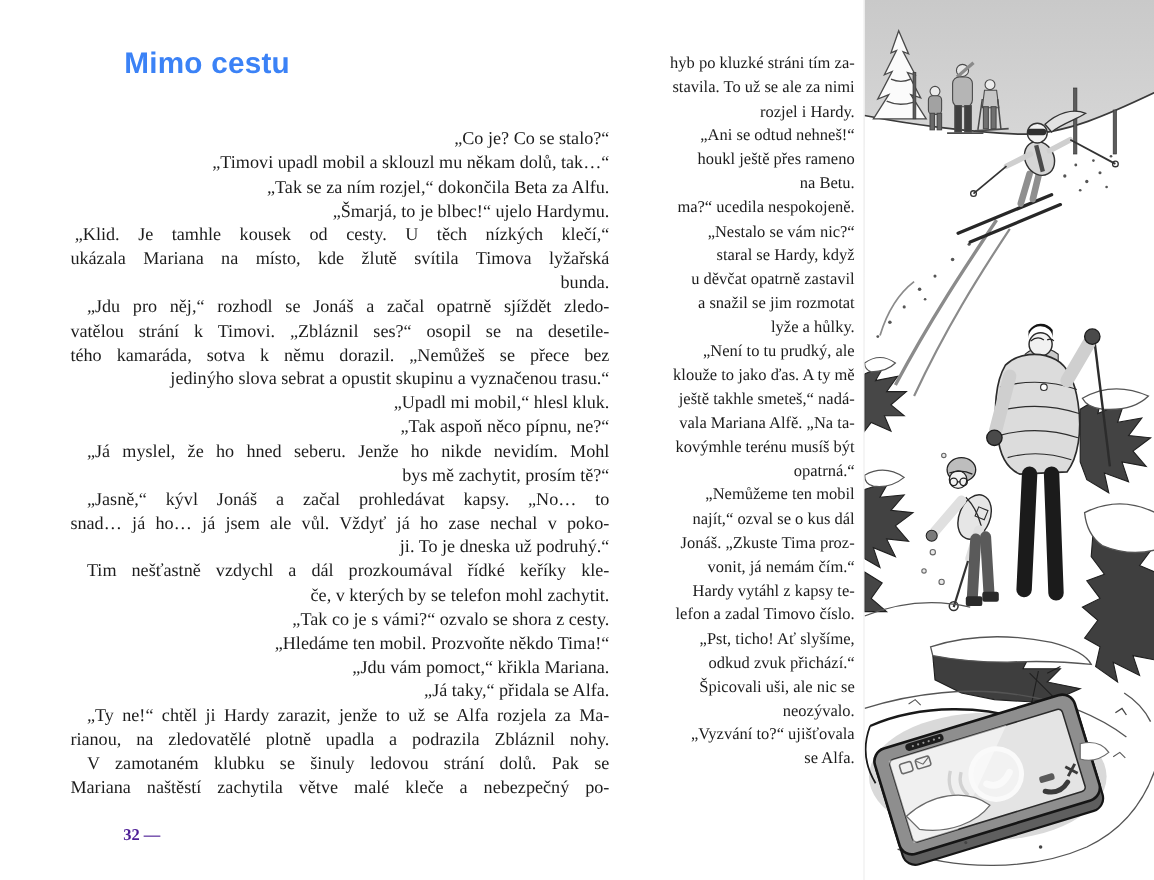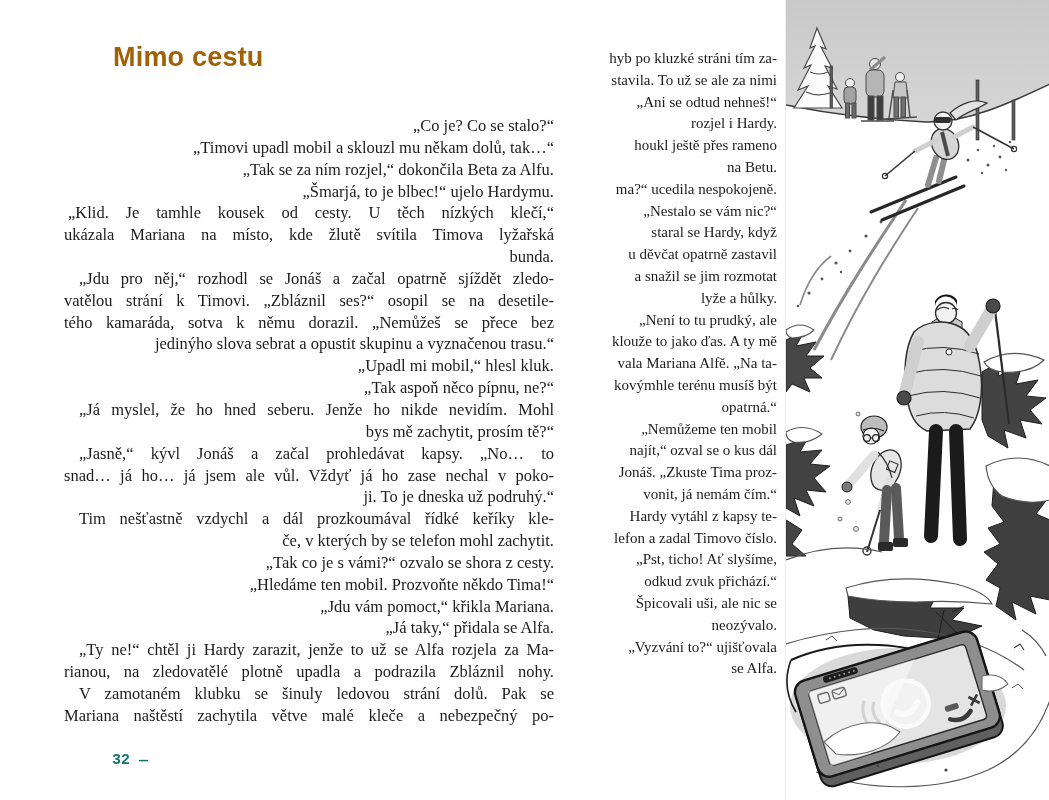--- a/index.html
+++ b/index.html
@@ -2,27 +2,27 @@
 <html lang="cs"><head>
 <meta charset="utf-8">
 <style>
   html,body{margin:0;padding:0;}
   body{width:1049px;height:800px;background:#ffffff;overflow:hidden;}
   .spread{position:relative;width:1049px;height:800px;background:#ffffff;
           font-family:"Liberation Serif", serif;color:#1c1c1c;}
   
   .page-left{position:absolute;left:64px;top:42px;width:490px;height:760px;}
   .title{margin:0 0 43px 49px;font-family:"Liberation Sans",sans-serif;
-         font-weight:700;font-size:27px;letter-spacing:.2px;color:#a16207;line-height:30px;}
+         font-weight:700;font-size:27px;letter-spacing:.2px;color:#3b82f6;line-height:30px;}
   .body .line{font-size:16.5px;line-height:21.85px;}
   .line.j{text-align:justify;text-align-last:justify;}
   .line.l{text-align:right;}
   .i0{padding-left:0;} .i1{padding-left:4px;} .i2{padding-left:15px;} .i3{padding-left:47px;}
-  .folio{position:absolute;left:48px;top:710px;font-family:Liberation Mono, monospace;
-         font-weight:700;font-size:15px;color:#0f766e;}
+  .folio{position:absolute;left:48px;top:710px;font-family:Liberation Serif, serif;
+         font-weight:700;font-size:15px;color:#4c1d95;}
   
   .page-right-text{position:absolute;left:585px;top:48px;width:192px;}
   .page-right-text .line{font-size:15px;line-height:21.8px;white-space:nowrap;}
   
   .illustration{position:absolute;left:785px;top:0;width:264px;height:800px;margin:0;
                 border-left:1px solid #ececec;}
   .illustration svg{display:block;width:100%;height:100%;}
 </style>
 </head>
 <body>
@@ -60,32 +60,33 @@
         <div class="line i0 j">rianou, na zledovatělé plotně upadla a podrazila Zbláznil nohy.</div>
         <div class="line i2 j">V zamotaném klubku se šinuly ledovou strání dolů. Pak se</div>
         <div class="line i0 j">Mariana naštěstí zachytila větve malé kleče a nebezpečný po-</div>
       </div>
     <div class="folio">32 —</div>
   </section>
 
   <div class="page-right-text body">
       <div class="line i0 l">hyb po kluzké stráni tím za-</div>
       <div class="line i0 l">stavila. To už se ale za nimi</div>
+      <div class="line i0 l">rozjel i Hardy.</div>
       <div class="line i2 l">„Ani se odtud nehneš!“</div>
-      <div class="line i0 l">rozjel i Hardy.</div>
       <div class="line i0 l">houkl ještě přes rameno</div>
       <div class="line i0 l">na Betu.</div>
       <div class="line i0 l">ma?“ ucedila nespokojeně.</div>
       <div class="line i2 l">„Nestalo se vám nic?“</div>
       <div class="line i0 l">staral se Hardy, když</div>
       <div class="line i0 l">u děvčat opatrně zastavil</div>
       <div class="line i0 l">a snažil se jim rozmotat</div>
       <div class="line i0 l">lyže a hůlky.</div>
       <div class="line i2 l">„Není to tu prudký, ale</div>
       <div class="line i0 l">klouže to jako ďas. A ty mě</div>
+      <div class="line i0 l">ještě takhle smeteš,“ nadá-</div>
       <div class="line i0 l">vala Mariana Alfě. „Na ta-</div>
       <div class="line i0 l">kovýmhle terénu musíš být</div>
       <div class="line i0 l">opatrná.“</div>
       <div class="line i2 l">„Nemůžeme ten mobil</div>
       <div class="line i0 l">najít,“ ozval se o kus dál</div>
       <div class="line i0 l">Jonáš. „Zkuste Tima proz-</div>
       <div class="line i0 l">vonit, já nemám čím.“</div>
       <div class="line i2 l">Hardy vytáhl z kapsy te-</div>
       <div class="line i0 l">lefon a zadal Timovo číslo.</div>
       <div class="line i2 l">„Pst, ticho! Ať slyšíme,</div>

